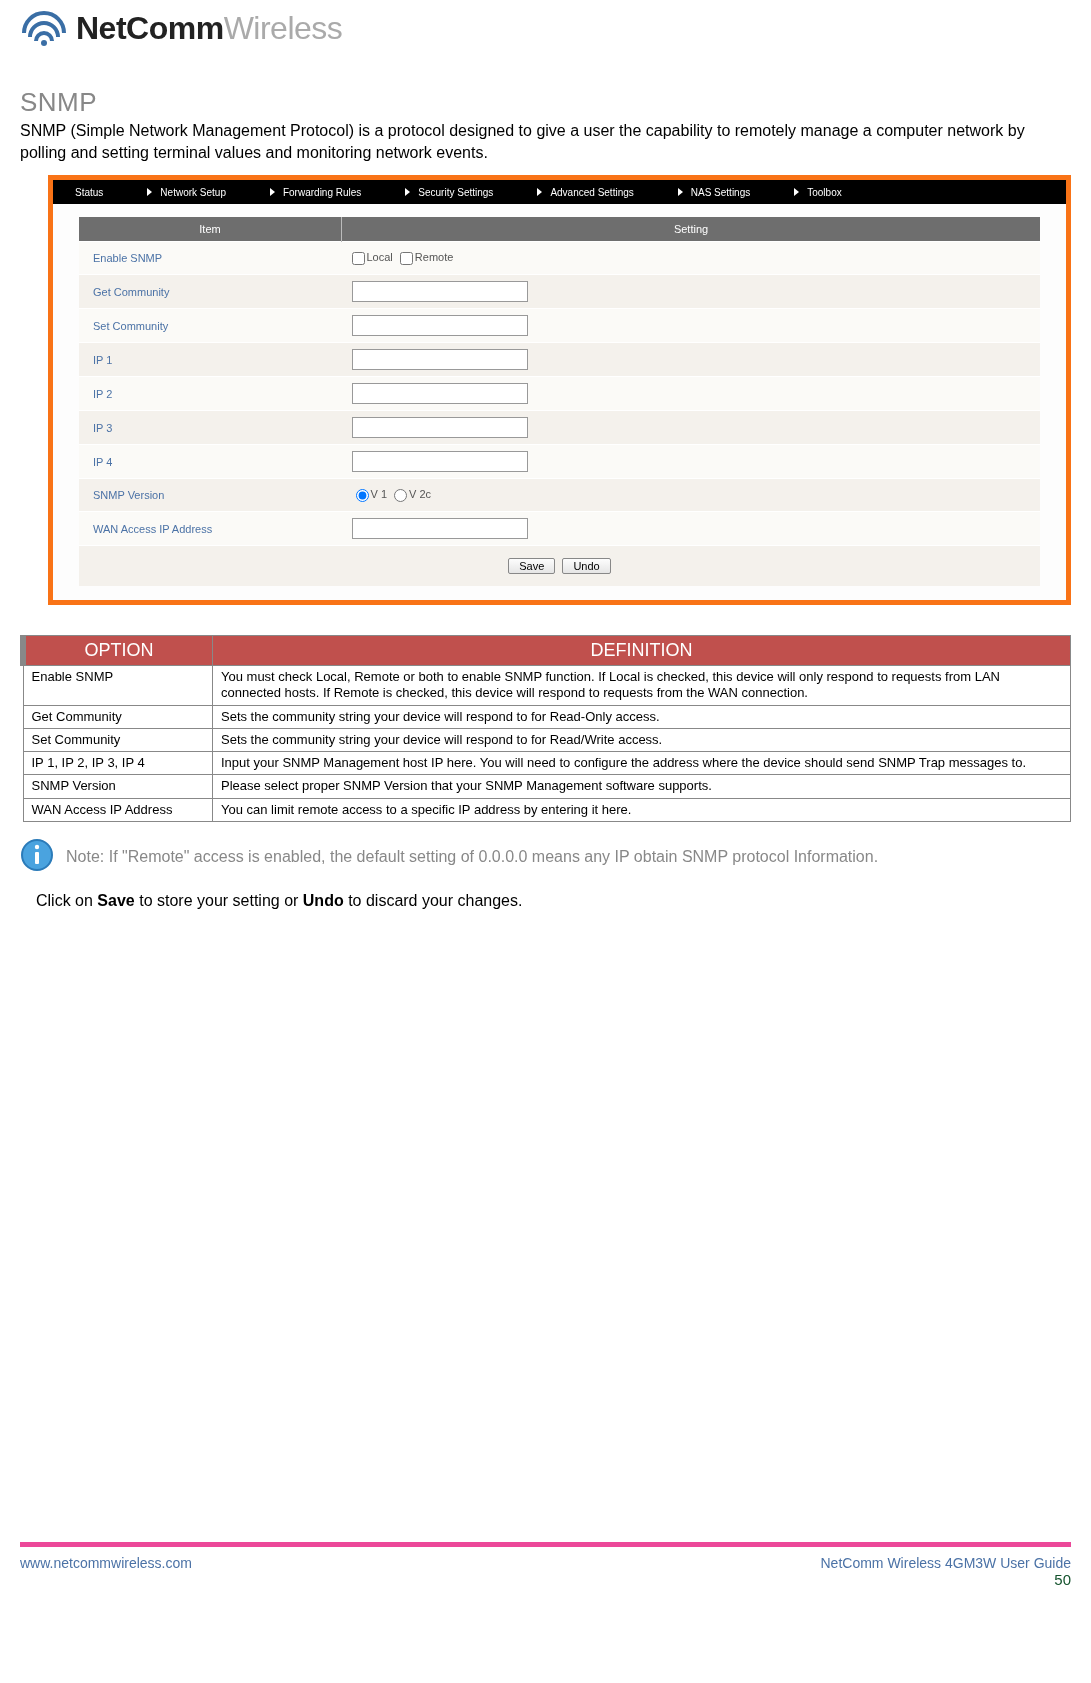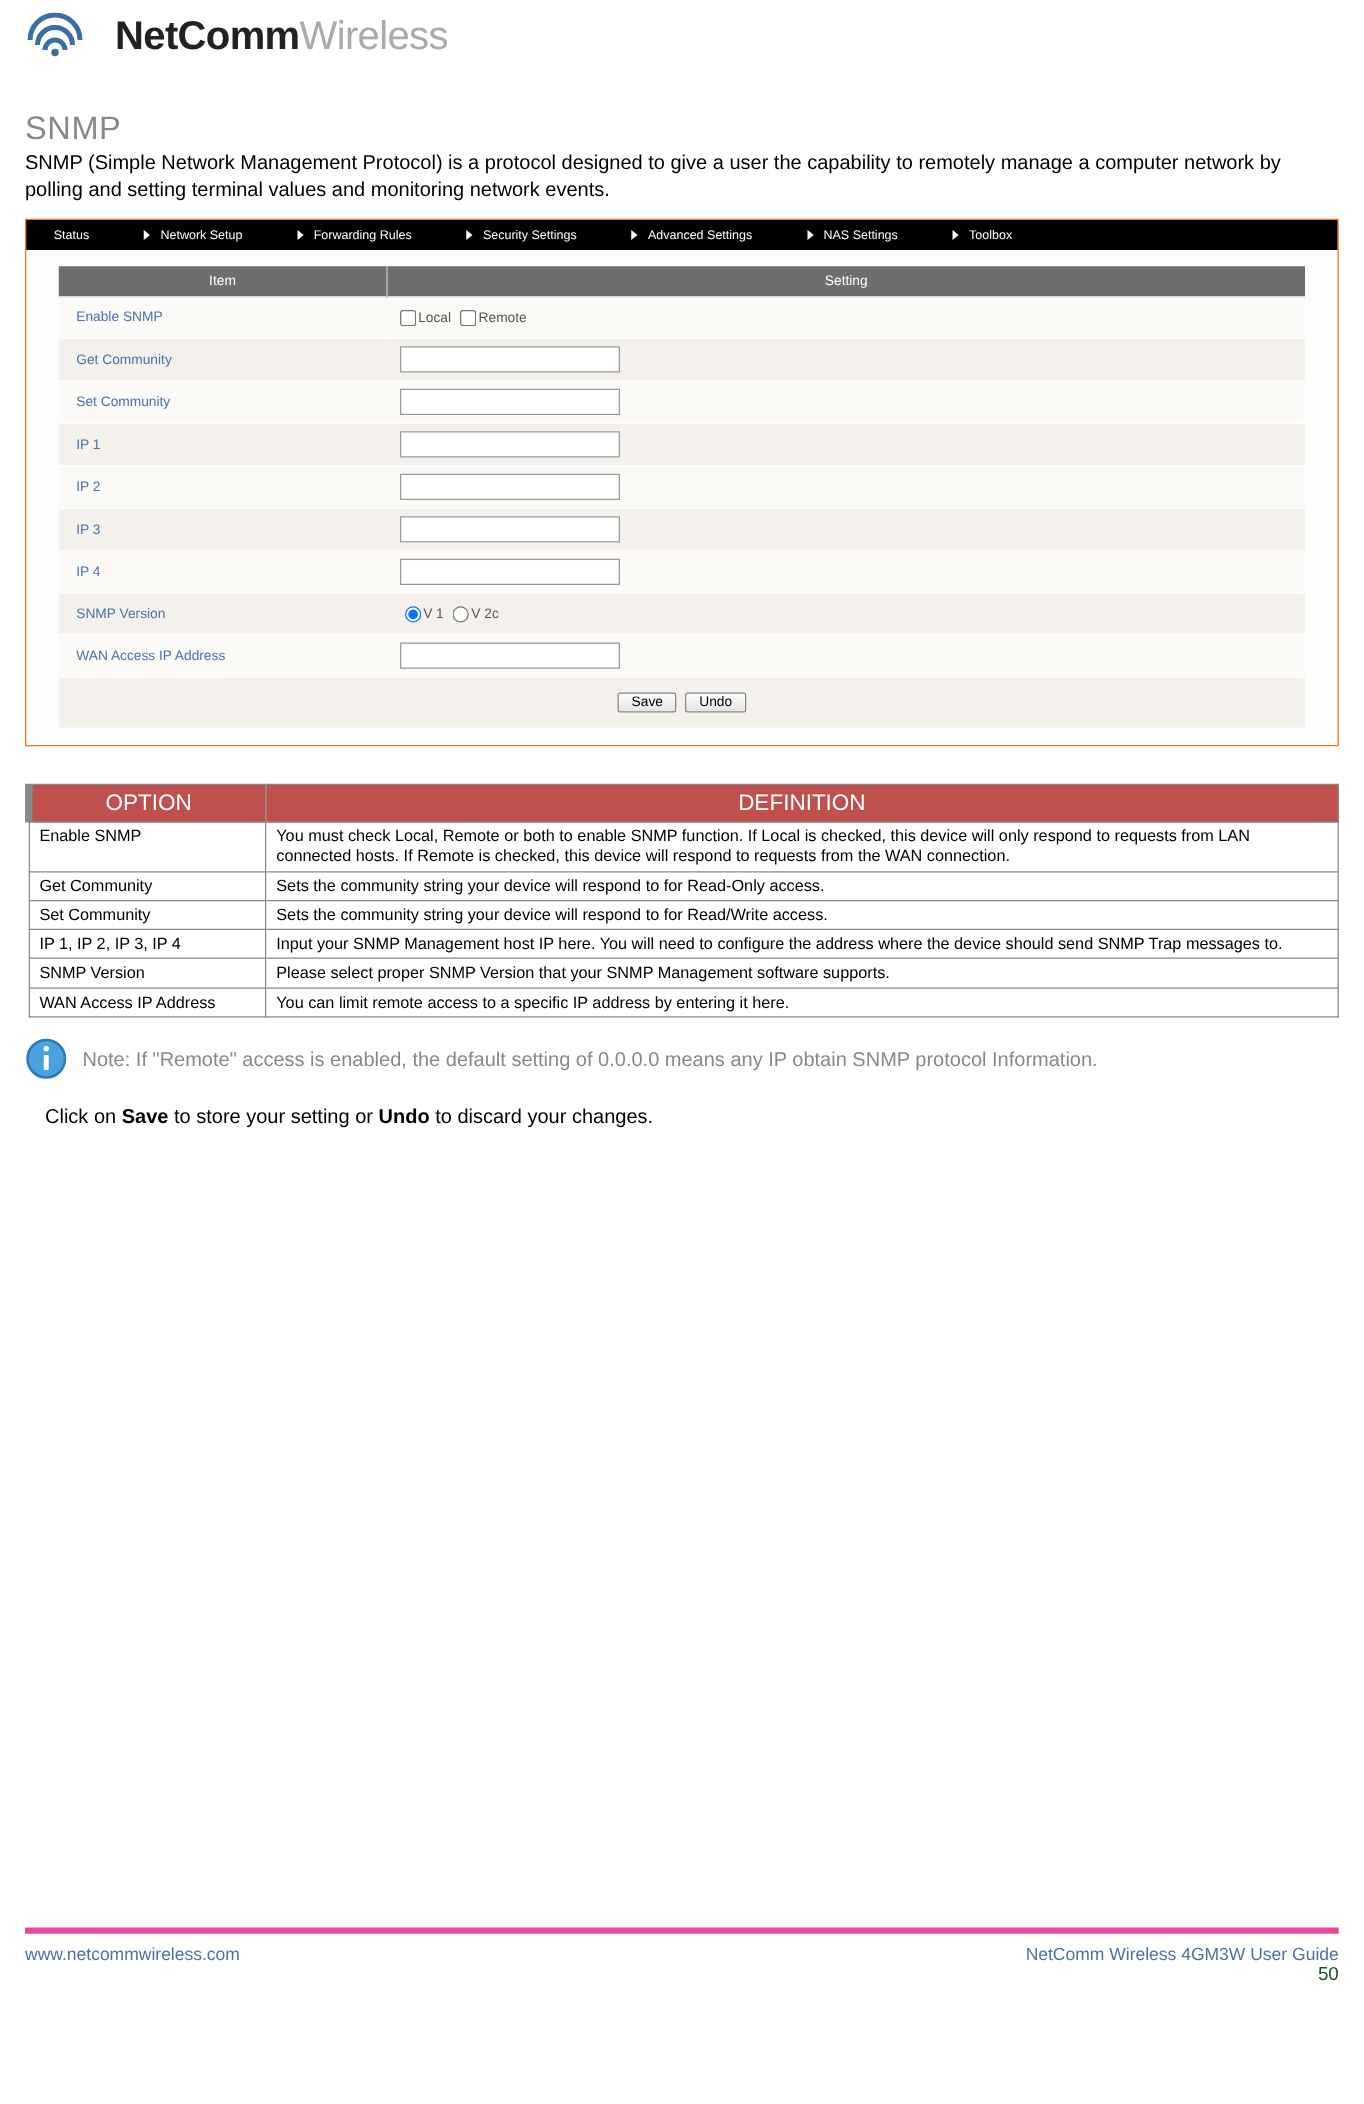--- a/index.html
+++ b/index.html
@@ -11,22 +11,22 @@
     width: 1091px;
   }
   .page {
     padding: 10px 20px 0 20px;
     min-height: 1600px;
     position: relative;
     box-sizing: border-box;
   }
   .logo-row {
     display: flex;
-    align-items: flex-start;
-    gap: 24px;
+    align-items: center;
+    gap: 8px;
     margin: 0 0 40px 0;
   }
   .logo-icon svg { display: block; }
   .logo-text {
     font-size: 32px;
     font-weight: 300;
     color: #222;
     letter-spacing: -0.5px;
   }
   .logo-text .bold { font-weight: 700; color: #222; }
@@ -37,23 +37,24 @@
     font-weight: 400;
     margin: 0 0 2px 0;
     letter-spacing: 0.5px;
   }
   p.intro {
     font-size: 16px;
     margin: 0 0 12px 0;
     line-height: 1.35;
   }
   .router-shot {
-    border: 1px solid #f97316;
+    border: 5px solid #f97316;
     background: #fdfdfd;
     margin-bottom: 30px;
+    margin-left: 28px;
   }
   .nav-bar {
     background: #000;
     color: #fff;
     display: flex;
     align-items: center;
     font-size: 11px;
     height: 24px;
   }
   .nav-item {

